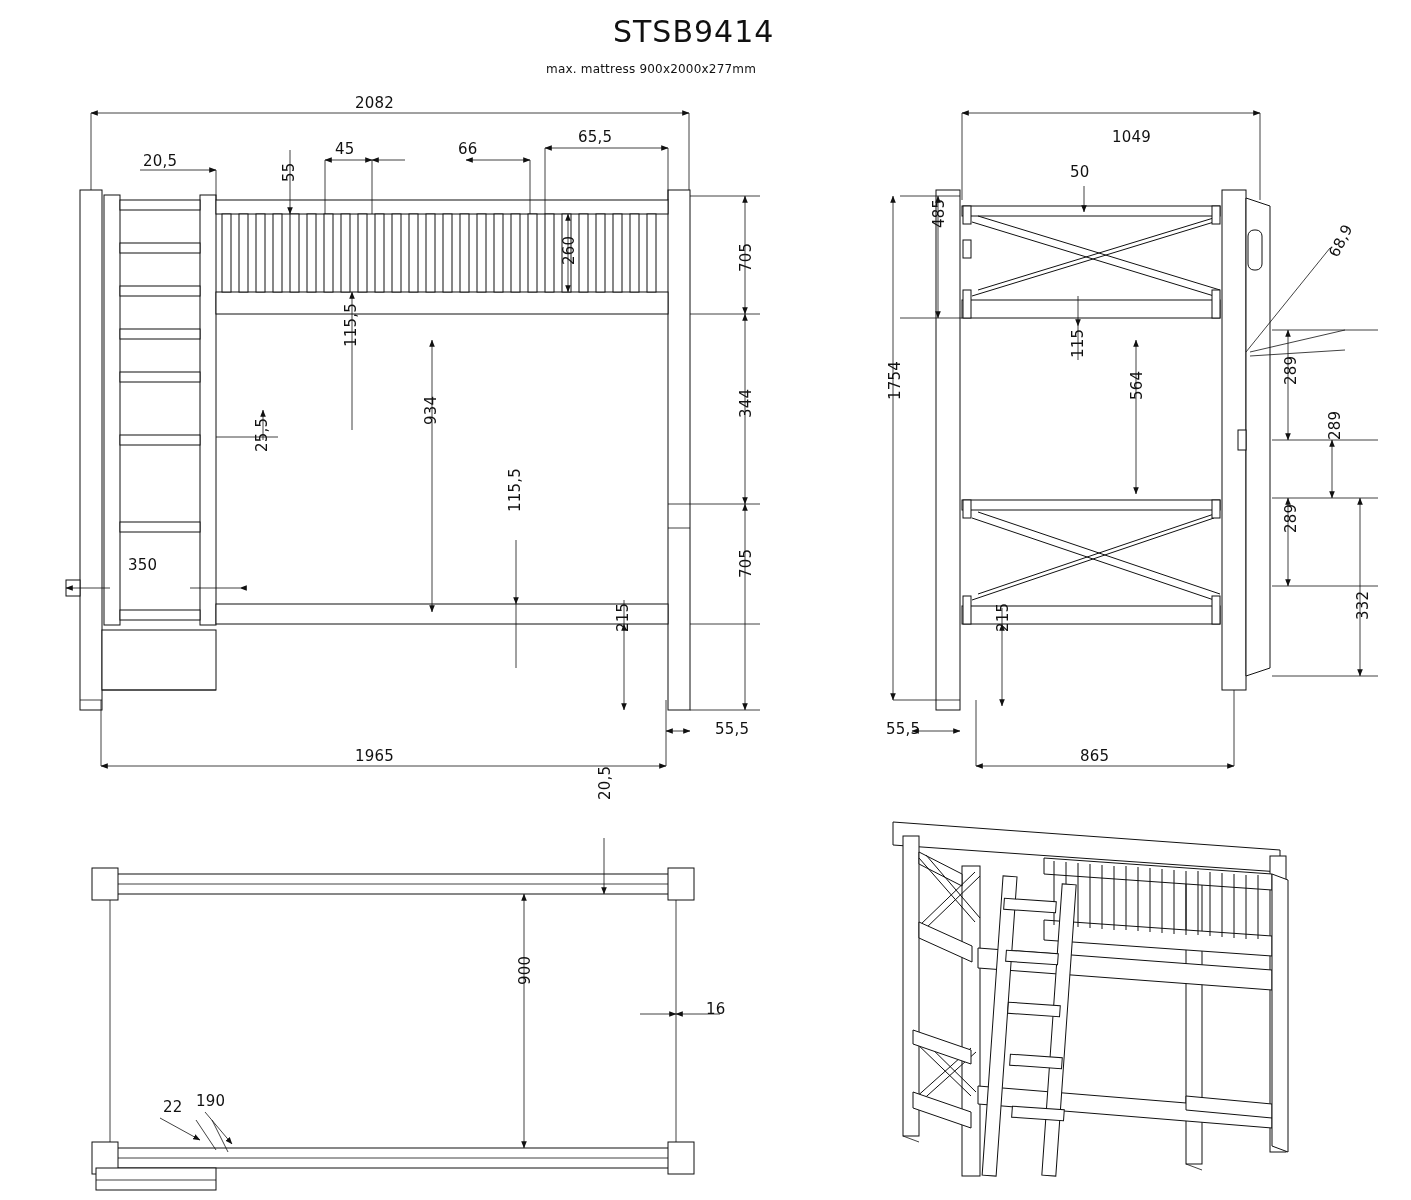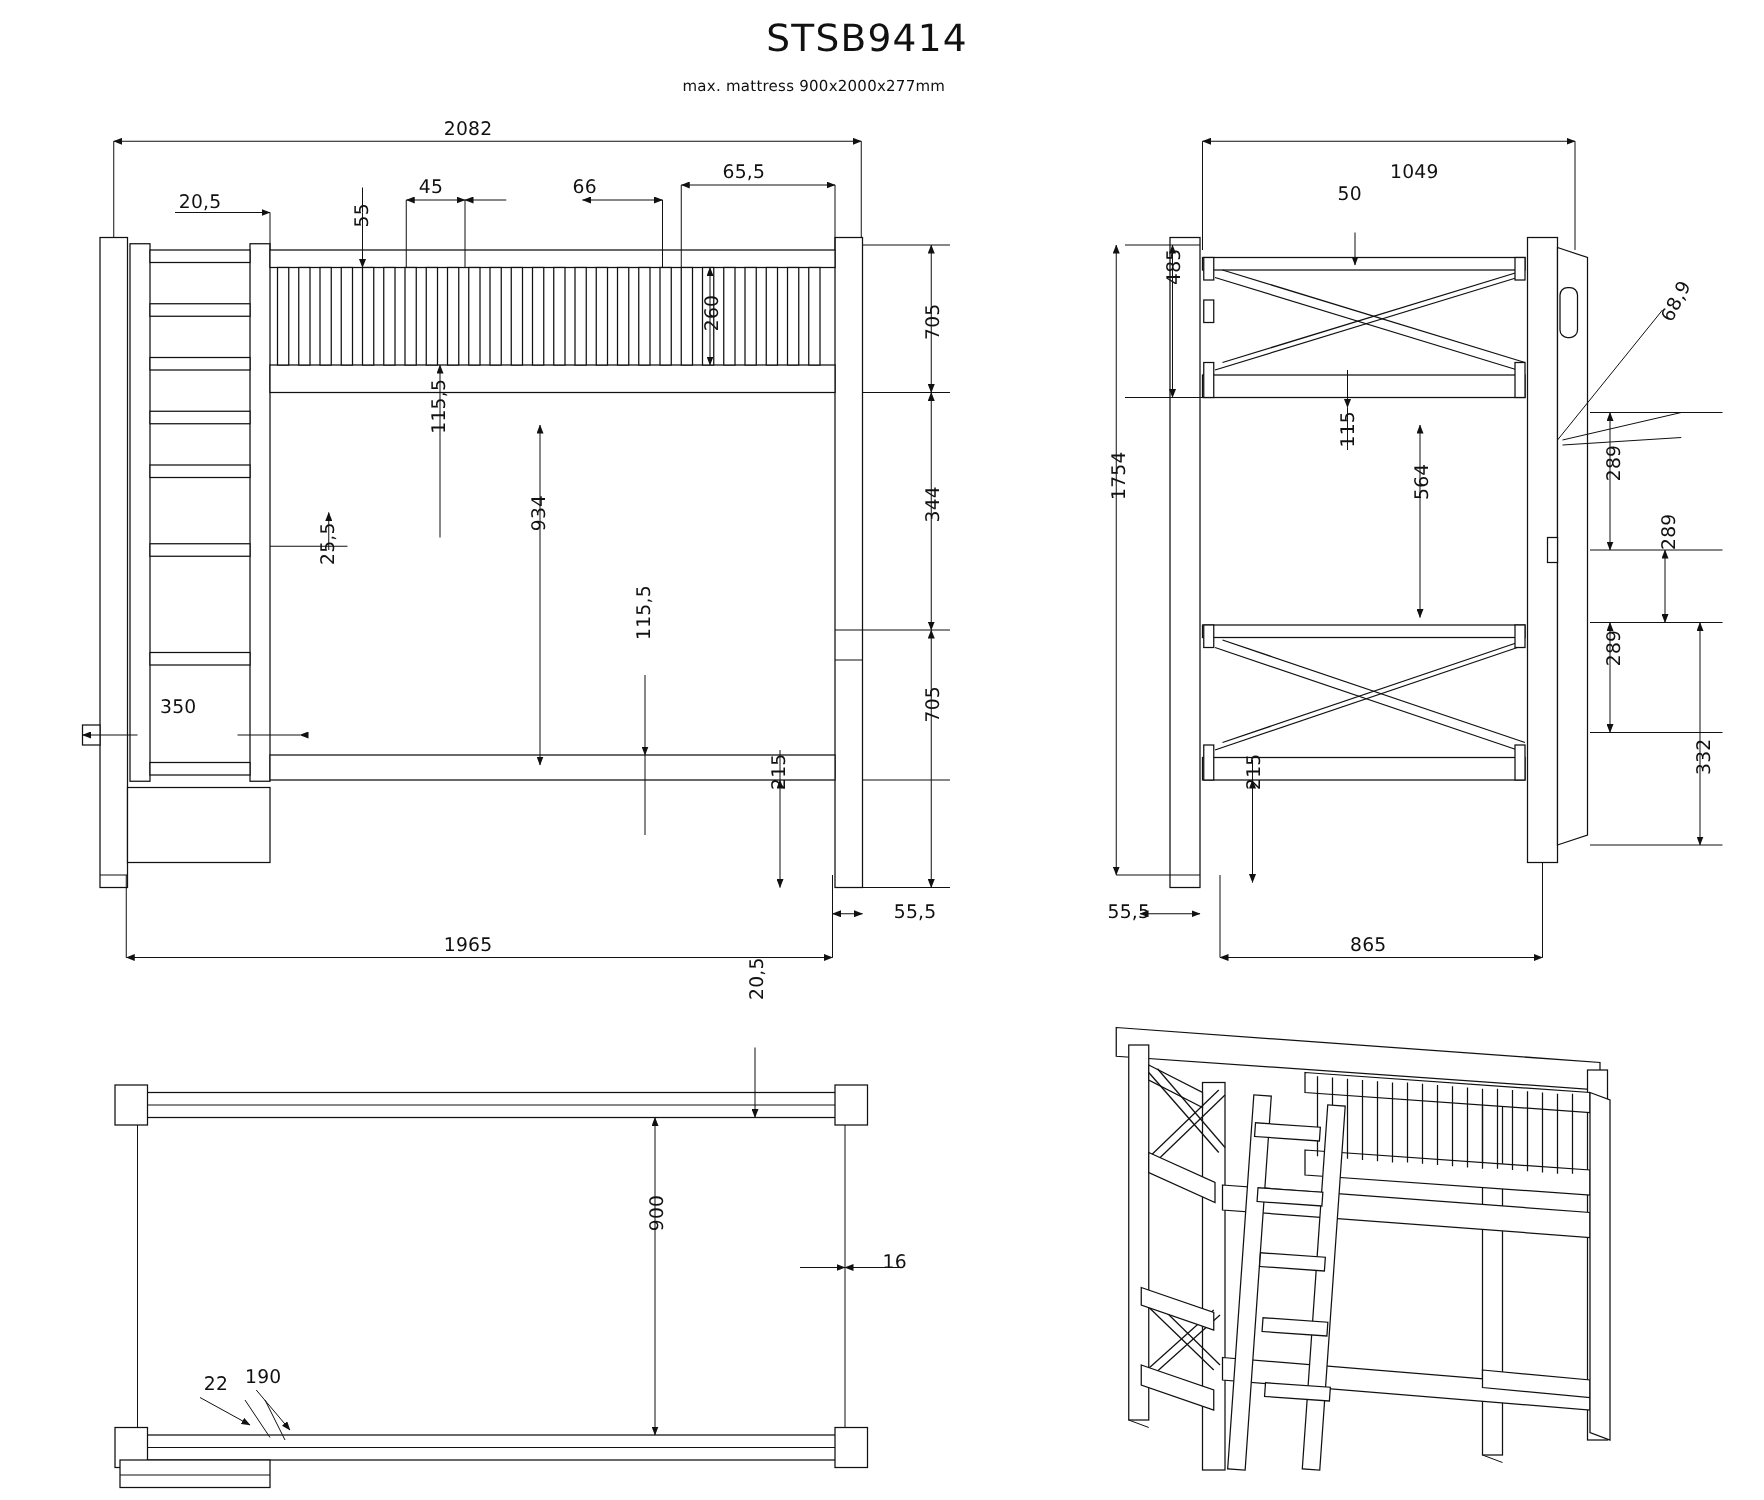--- a/index.html
+++ b/index.html
@@ -359,21 +359,21 @@
   <div class="t rot" style="left:422px;top:425px;">934</div>
   <div class="t rot" style="left:253px;top:452px;">25,5</div>
   <div class="t" style="left:128px;top:556px;">350</div>
   <div class="t rot" style="left:506px;top:512px;">115,5</div>
   <div class="t rot" style="left:737px;top:578px;">705</div>
   <div class="t rot" style="left:614px;top:632px;">215</div>
   <div class="t" style="left:715px;top:720px;">55,5</div>
   <div class="t" style="left:355px;top:747px;">1965</div>
 
   <div class="t" style="left:1112px;top:104px;margin-top:24px;">1049</div>
-  <div class="t" style="left:1070px;top:146px;">50</div>
+  <div class="t" style="left:1070px;top:163px;">50</div>
   <div class="t rot" style="left:930px;top:228px;">485</div>
   <div class="t rot" style="left:886px;top:400px;">1754</div>
   <div class="t rot" style="left:1069px;top:358px;">115</div>
   <div class="t rot" style="left:1128px;top:400px;">564</div>
   <div class="t rotp" style="left:1325px;top:252px;">68,9</div>
   <div class="t rot" style="left:1282px;top:385px;">289</div>
   <div class="t rot" style="left:1326px;top:440px;">289</div>
   <div class="t rot" style="left:1282px;top:533px;">289</div>
   <div class="t rot" style="left:1354px;top:620px;">332</div>
   <div class="t rot" style="left:994px;top:632px;">215</div>

